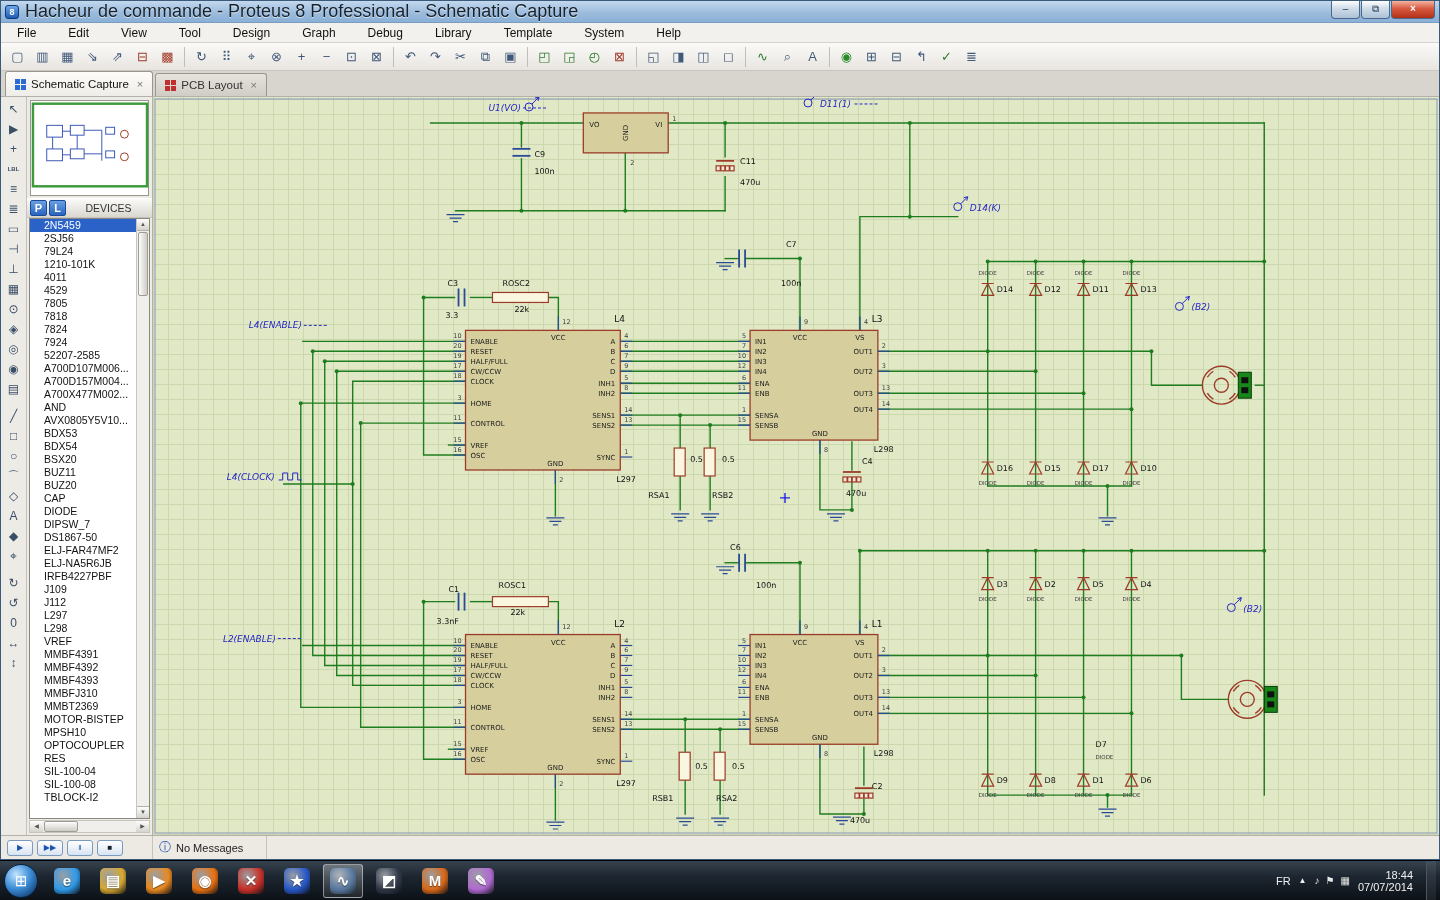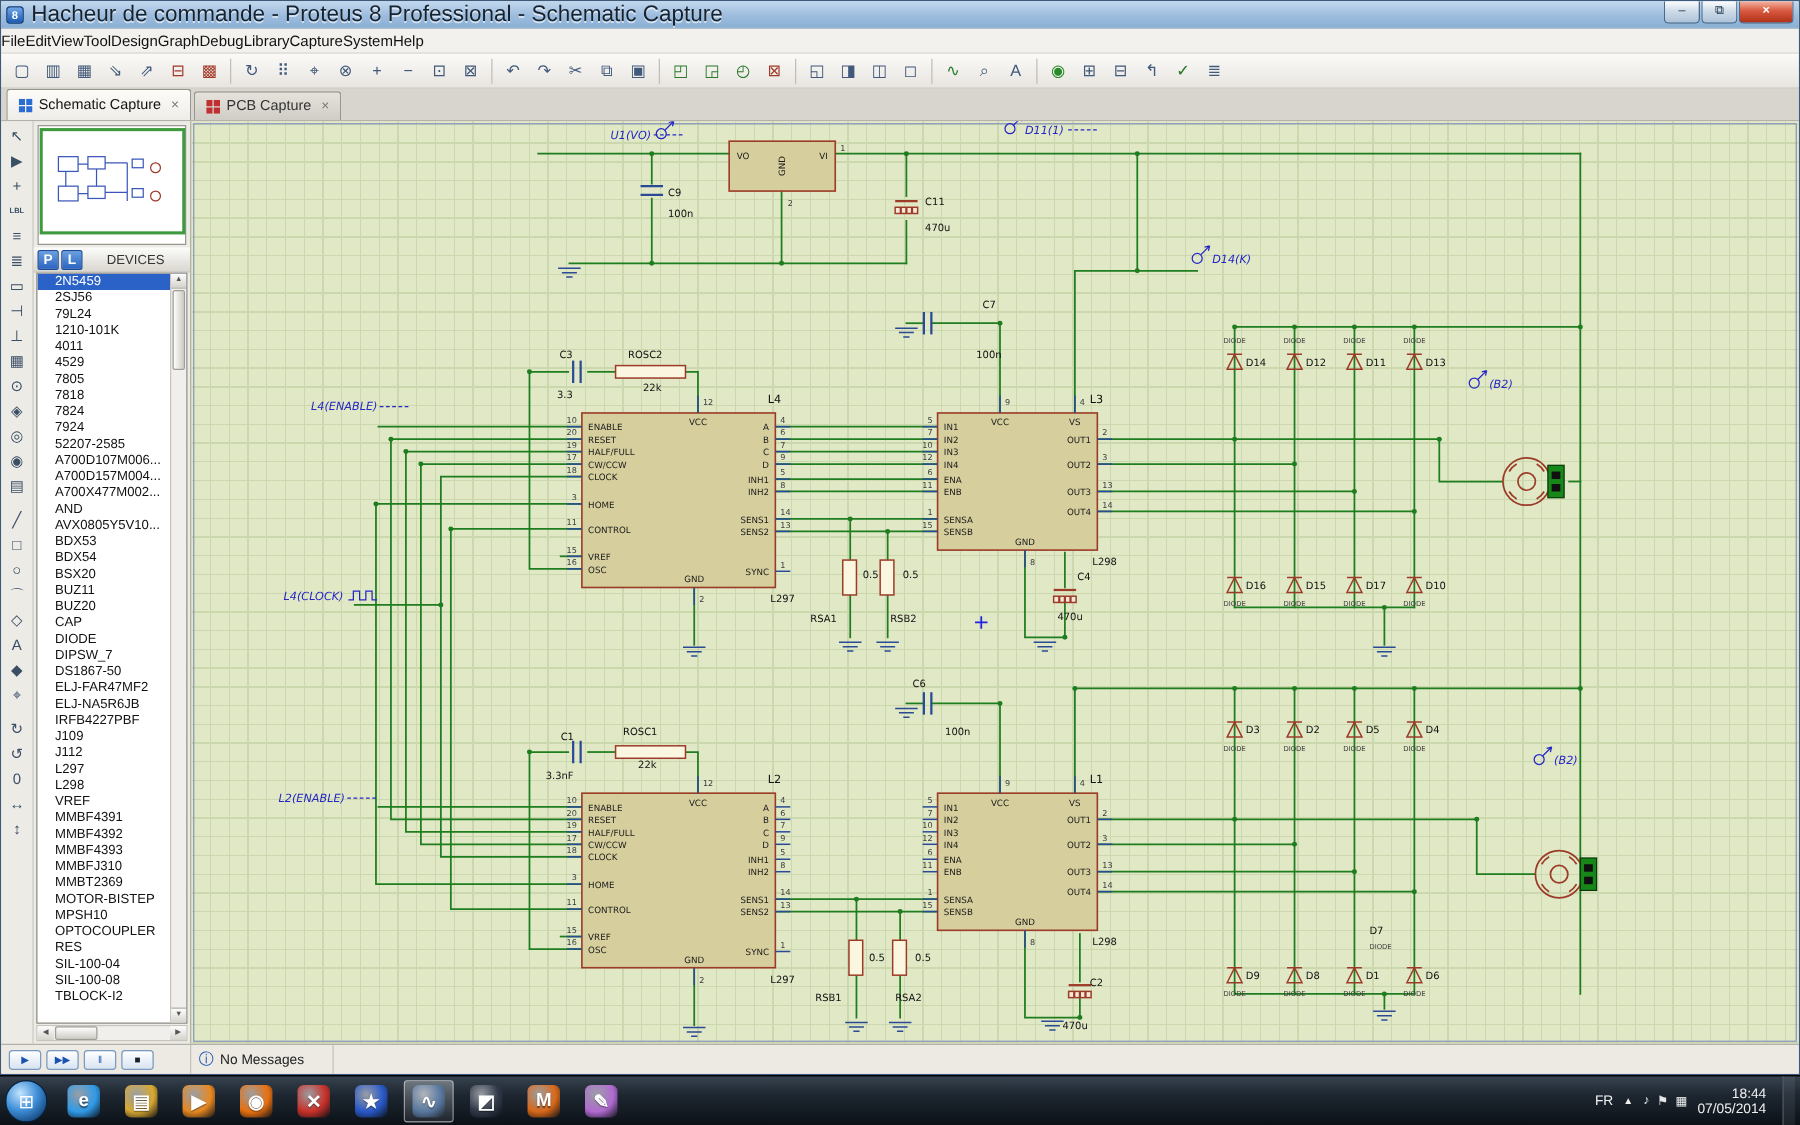--- a/index.html
+++ b/index.html
@@ -7,21 +7,21 @@
 #win{position:absolute;left:0;top:0;width:1440px;height:860px;background:#ece9e2;border:1px solid #3c5a7a}
 
 .titlebar{height:22px;background:linear-gradient(#c2d8ee,#9dbcdd 55%,#8ab0d6);display:flex;align-items:center;padding:0 4px;border-bottom:1px solid #7a9cc0}
 .appicon{width:14px;height:14px;border-radius:3px;background:linear-gradient(#6fa6e8,#1d5cb4);border:1px solid #0d3a7a;color:#fff;font-size:9px;line-height:12px;text-align:center;font-weight:bold}
 .t-title{font-size:18px;color:#16222e;margin-left:6px;text-shadow:0 1px 0 rgba(255,255,255,.6)}
 .winbtns{margin-left:auto;display:flex;margin-top:-3px}
 .wbtn{width:29px;height:18px;border:1px solid #4a6a8a;border-top:none;border-radius:0 0 4px 4px;background:linear-gradient(#fdfeff,#cfdce8 45%,#adc2d8);font-size:10px;line-height:16px;text-align:center;color:#223a52;margin-left:1px}
 .wbtn.close{width:44px;background:linear-gradient(#f4b4a2,#d8593f 45%,#b03018);color:#fff;font-weight:bold}
 
 .menubar{height:20px;background:#f2f1ee;border-bottom:1px solid #d6d3cc;display:flex;align-items:center;font-size:12px;color:#111}
-.menu-item{padding:2px 0;cursor:default}
+.menu-item{padding:2px 16px;cursor:default}
 
 .toolbar{height:28px;background:linear-gradient(#fbfaf8,#e8e5e0);border-bottom:1px solid #c9c6bf;display:flex;align-items:center;padding:0 4px}
 .tbtn{width:23px;height:22px;margin:0 1px;border:1px solid transparent;border-radius:2px;font-size:13px;display:flex;align-items:center;justify-content:center;color:#41597a}
 .tsep{width:1px;height:20px;background:#c2beb6;margin:0 4px}
 
 .tabbar{height:26px;background:#d8d5ce;border-bottom:1px solid #b4b1aa;display:flex;align-items:flex-end;padding-left:4px}
 .tab{height:23px;display:flex;align-items:center;gap:5px;padding:0 9px;font-size:11.5px;border:1px solid #99968e;border-bottom:none;border-radius:3px 3px 0 0;background:linear-gradient(#e6e3dc,#d0cdc6);margin-right:2px;color:#333}
 .tab.active{background:linear-gradient(#fdfcf9,#efede8);height:25px;color:#111}
 .tab .x{font-size:11px;color:#777;margin-left:3px}
 
@@ -114,21 +114,21 @@
   </div>
   <div class="menubar" id="menubar">
       <span class="menu-item">File</span>
       <span class="menu-item">Edit</span>
       <span class="menu-item">View</span>
       <span class="menu-item">Tool</span>
       <span class="menu-item">Design</span>
       <span class="menu-item">Graph</span>
       <span class="menu-item">Debug</span>
       <span class="menu-item">Library</span>
-      <span class="menu-item">Capture</span>
+      <span class="menu-item">Template</span>
       <span class="menu-item">System</span>
       <span class="menu-item">Help</span>
     </div>
   <div class="toolbar" id="toolbar">
       <span class="tbtn" title="new-design">▢</span>
       <span class="tbtn" title="open-design">▥</span>
       <span class="tbtn" title="save-design">▦</span>
       <span class="tbtn" title="import-section">⇘</span>
       <span class="tbtn" title="export-section">⇗</span>
       <span class="tbtn" title="print-design" style="color: rgb(162, 58, 42);">⊟</span>
@@ -181,21 +181,21 @@
         <span>Schematic Capture</span>
         <span class="x">×</span>
       </div>
       <div class="tab">
         <svg width="11" height="11">
           <rect x="0" y="0" width="5" height="5" fill="#c03030"></rect>
           <rect x="6" y="0" width="5" height="5" fill="#c03030"></rect>
           <rect x="0" y="6" width="5" height="5" fill="#c03030"></rect>
           <rect x="6" y="6" width="5" height="5" fill="#c03030"></rect>
         </svg>
-        <span>PCB Capture</span>
+        <span>PCB Layout</span>
         <span class="x">×</span>
       </div>
     </div>
 
   <div class="main">
     <div class="modebar" id="modebar">
         <div class="mbtn" title="selection-mode">↖</div>
         <div class="mbtn" title="component-mode">▶</div>
         <div class="mbtn" title="junction-dot-mode">+</div>
         <div class="mbtn small" title="wire-label-mode">LBL</div>
@@ -965,17 +965,17 @@
   <div id="tray">
     <span>FR</span>
     <span style="font-size:8px">▲</span>
     <span class="trayicons" id="trayicons">
         <span>♪</span>
         <span>⚑</span>
         <span>▦</span>
       </span>
     <div class="clock">
       <div>18:44</div>
-      <div>07/05/2014</div>
+      <div>07/07/2014</div>
     </div>
     <div class="sliver"></div>
   </div>
 </div>
 
 </body></html>

